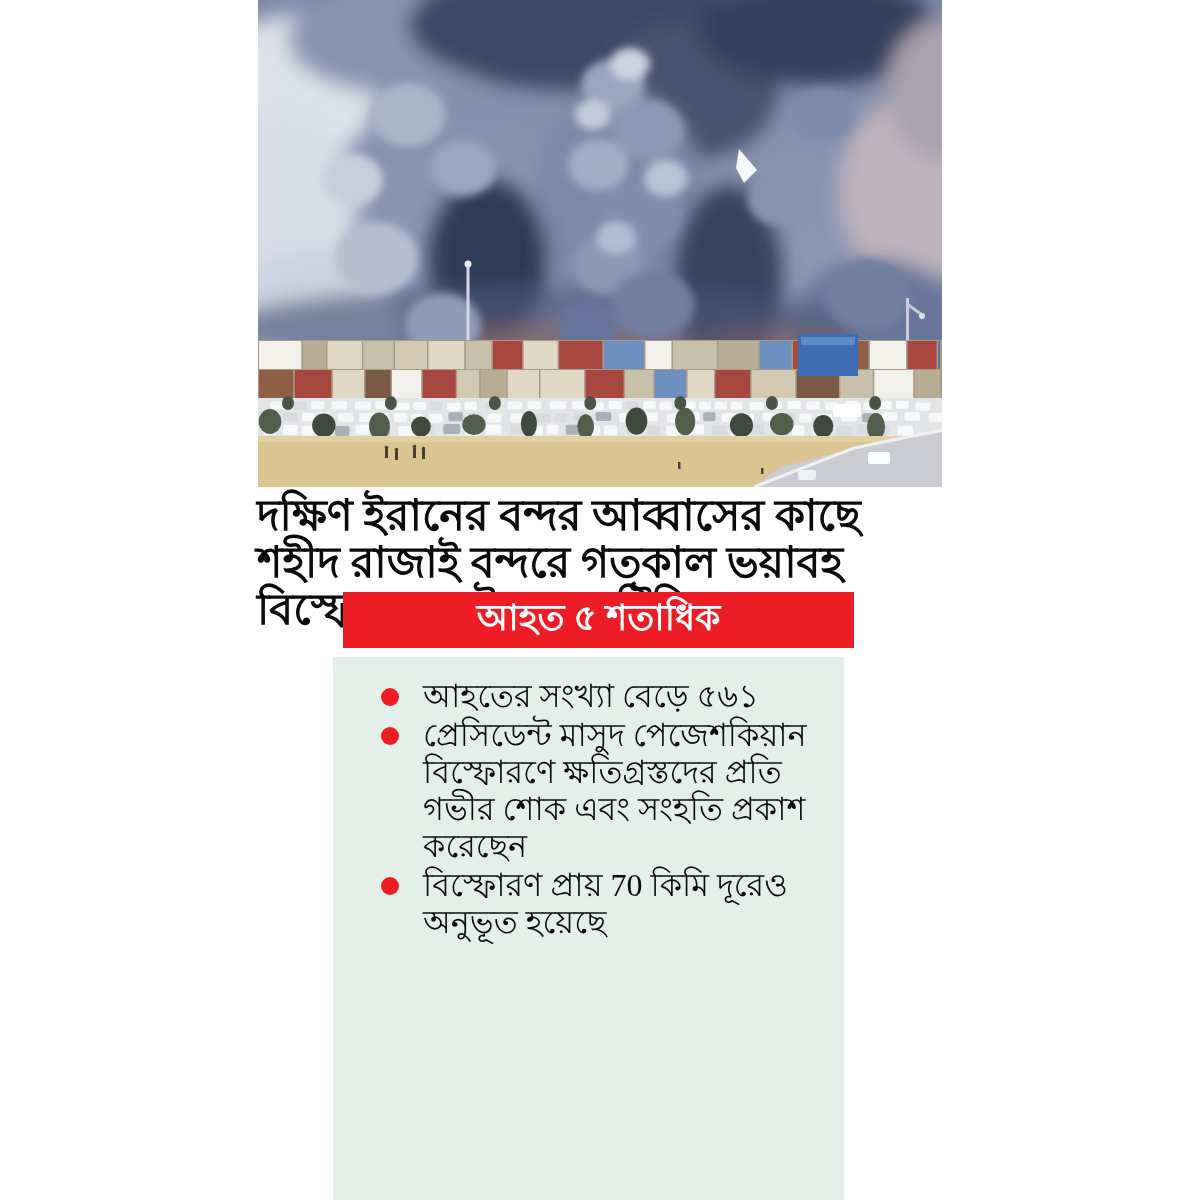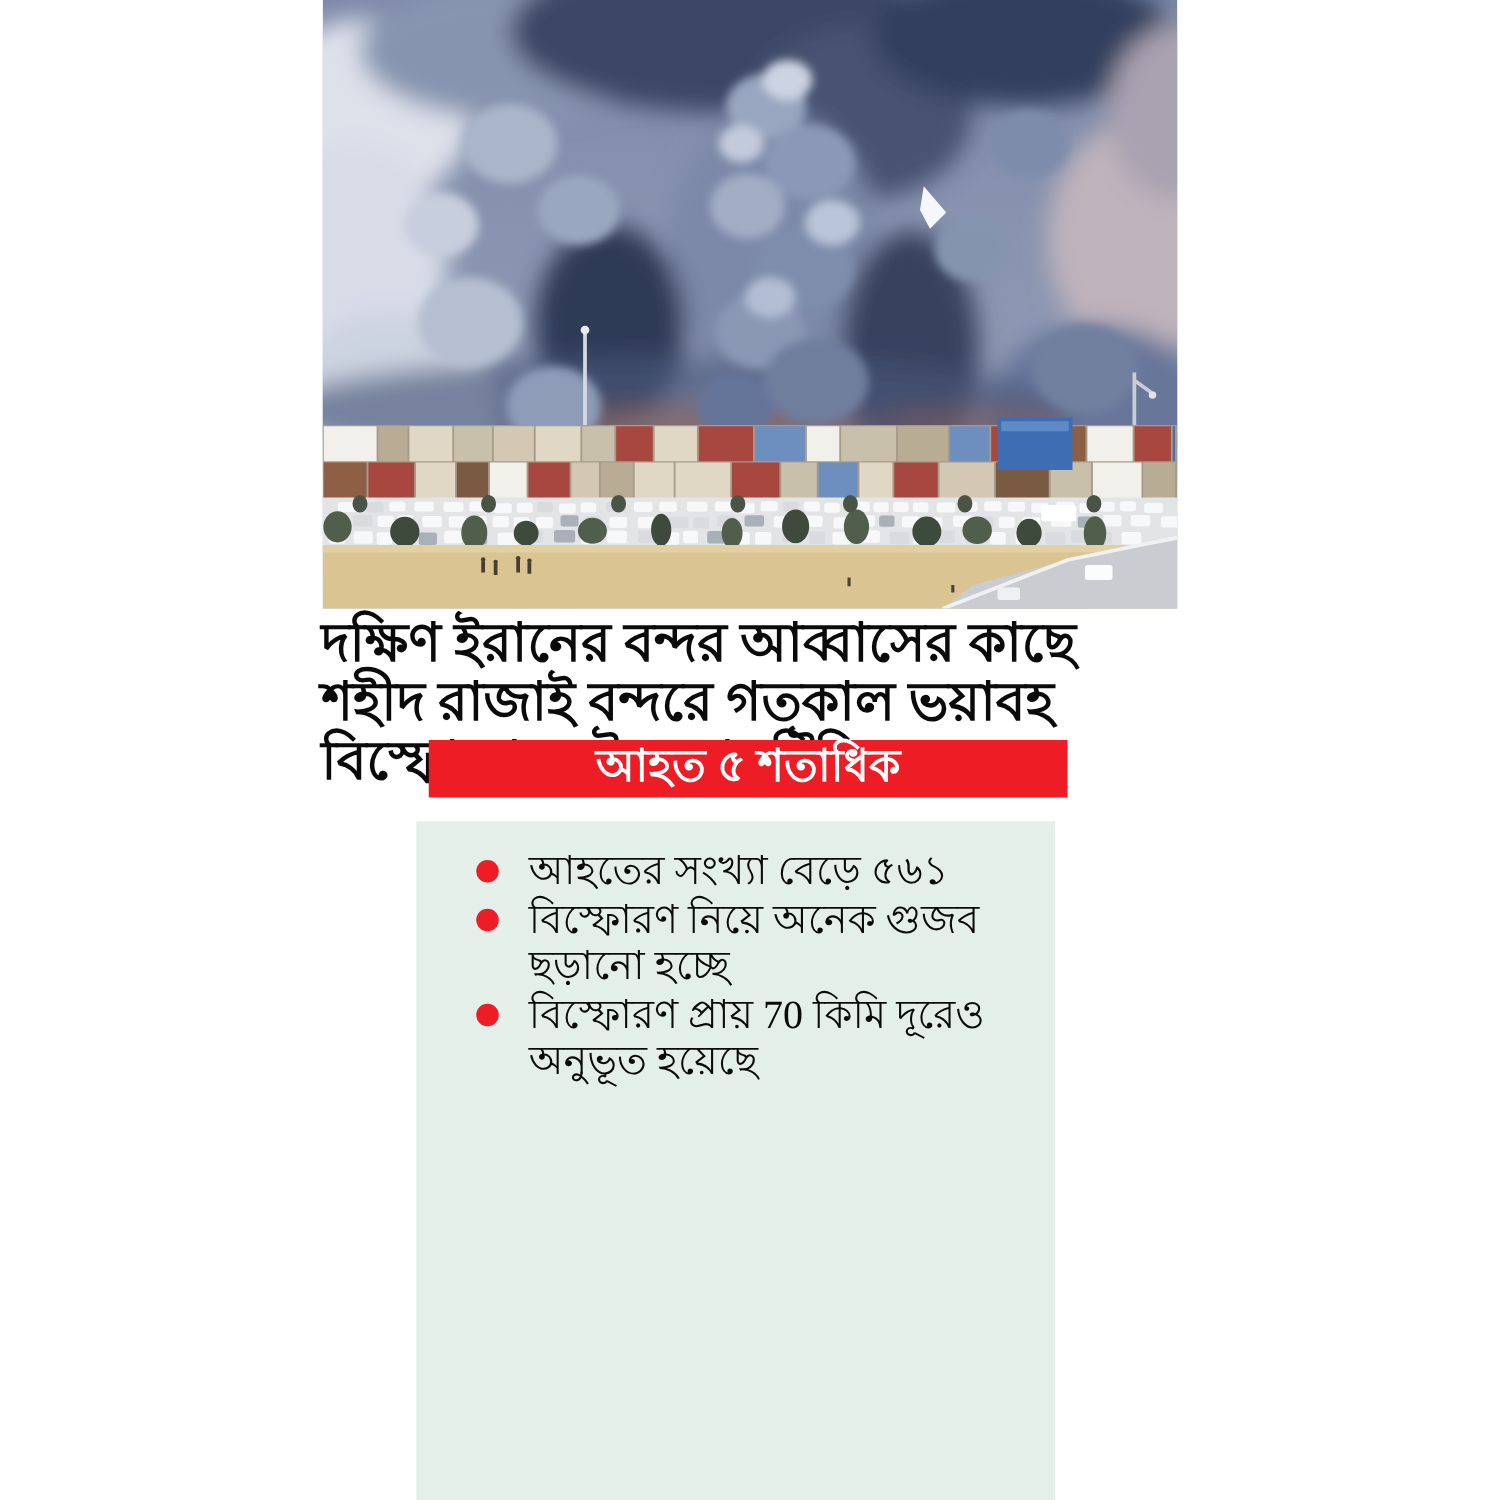--- a/index.html
+++ b/index.html
@@ -3,21 +3,21 @@
 <meta charset="utf-8">
 <style>
   html,body{margin:0;padding:0;background:#ffffff;}
   body{width:1200px;height:1200px;position:relative;overflow:hidden;
        font-family:"Liberation Serif","DejaVu Serif",serif;}
   .photo-wrap{position:absolute;left:258px;top:0;width:684px;height:487px;overflow:hidden;}
   .photo-wrap svg{display:block;width:684px;height:487px;}
   .caption{position:absolute;left:257px;top:492px;width:694px;
            font-size:43px;line-height:47px;font-weight:700;color:#0a0a0a;
            letter-spacing:0px;}
-  .info-header{position:absolute;left:343px;top:592px;width:511px;height:46px;
+  .info-header{position:absolute;left:343px;top:592px;width:511px;height:56px;
                background:#ee1c25;color:#ffffff;display:flex;align-items:center;
                justify-content:center;font-size:36px;font-weight:700;}
   .info-body{position:absolute;left:333px;top:657px;width:511px;height:577px;
              background:#e3efe8;box-sizing:border-box;padding:21px 18px 0 48px;}
   ul.info-list{list-style:none;margin:0;padding:0;}
   ul.info-list li{display:flex;align-items:flex-start;gap:24px;margin:0 0 2px 0;
                   font-size:32px;line-height:37px;color:#0a0a0a;}
   .dot{width:18px;height:18px;border-radius:50%;background:#ee1c25;
        flex:0 0 auto;margin-top:10px;}
   .li-text{flex:1 1 auto;}
@@ -301,20 +301,20 @@
 <div class="info-header">আহত ৫ শতাধিক</div>
 
 <div class="info-body">
   <ul class="info-list">
     <li>
       <span class="dot"></span>
       <span class="li-text">আহতের সংখ্যা বেড়ে ৫৬১</span>
     </li>
     <li>
       <span class="dot"></span>
-      <span class="li-text">বিস্ফোরণ নিয়ে অনেক গুজব ছড়ানো হচ্ছে</span>
+      <span class="li-text">প্রেসিডেন্ট মাসুদ পেজেশকিয়ান বিস্ফোরণে ক্ষতিগ্রস্তদের প্রতি গভীর শোক এবং সংহতি প্রকাশ করেছেন</span>
     </li>
     <li>
       <span class="dot"></span>
       <span class="li-text">বিস্ফোরণ প্রায় 70 কিমি দূরেও অনুভূত হয়েছে</span>
     </li>
   </ul>
 </div>
 
 </body></html>

